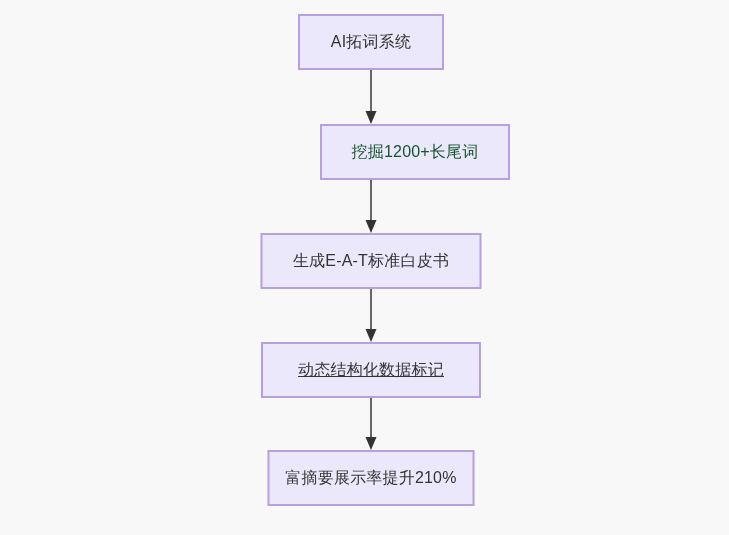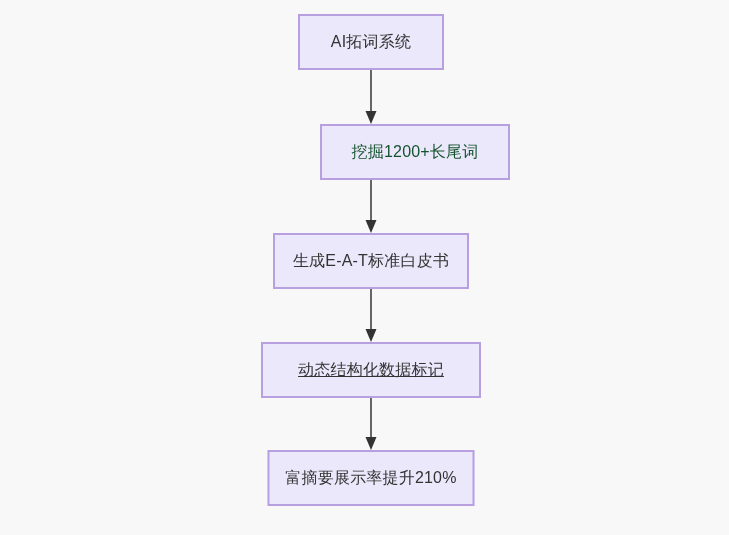--- a/index.html
+++ b/index.html
@@ -69,21 +69,21 @@
     <span>挖掘1200+长尾词</span>
   </div>
 
   <div class="edge" id="edge-2-3" style="left: 371px; top: 180px; height: 53px;">
     <svg width="14" height="53" viewBox="0 0 14 53" aria-hidden="true">
       <line x1="7" y1="0" x2="7" y2="43" stroke="#666666" stroke-width="2"></line>
       <polygon points="7,53 1.5,40 12.5,40" fill="#333333"></polygon>
     </svg>
   </div>
 
-  <div class="node" id="node-3" style="left: 371px; top: 233px; width: 196px; height: 56px; background: rgb(235, 232, 251); border-color: rgb(184, 160, 224); color: rgb(51, 51, 51);">
+  <div class="node" id="node-3" style="left: 371px; top: 233px; width: 221px; height: 56px; background: rgb(235, 232, 251); border-color: rgb(184, 160, 224); color: rgb(51, 51, 51);">
     <span>生成E-A-T标准白皮书</span>
   </div>
 
   <div class="edge" id="edge-3-4" style="left: 371px; top: 289px; height: 53px;">
     <svg width="14" height="53" viewBox="0 0 14 53" aria-hidden="true">
       <line x1="7" y1="0" x2="7" y2="43" stroke="#666666" stroke-width="2"></line>
       <polygon points="7,53 1.5,40 12.5,40" fill="#333333"></polygon>
     </svg>
   </div>
 

